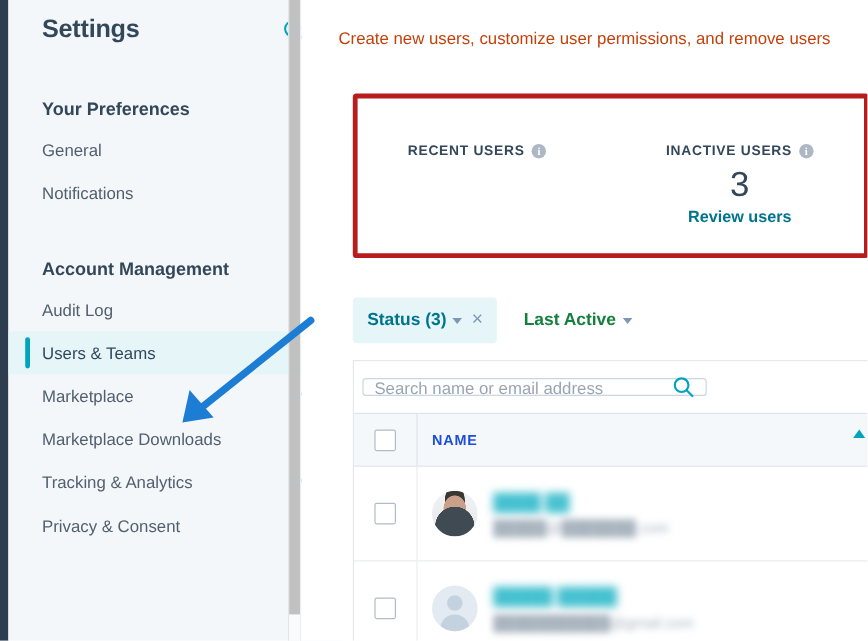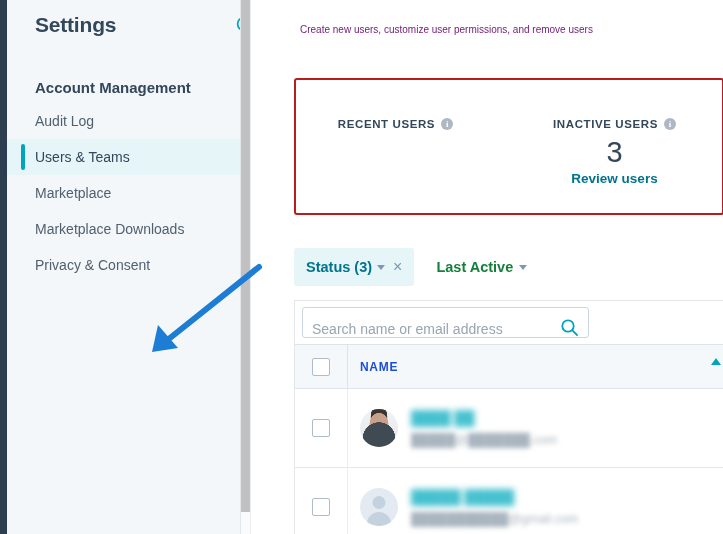--- a/index.html
+++ b/index.html
@@ -83,30 +83,30 @@
     background: #eaeef0;
   }
 
   
   .main {
     position: absolute; left: 251px; top: 0; right: 0; height: 534px;
     background: #ffffff;
     overflow: hidden;
   }
   .page-desc {
-    position: absolute; left: 49px; top: 24px;
-    font-size: 10px; color: #701a75; white-space: nowrap;
+    position: absolute; left: 31px; top: 24px;
+    font-size: 14px; color: #c2410c; white-space: nowrap;
   }
 
   
   .stats-card {
     position: absolute; left: 43px; top: 78px;
     width: 430px; height: 137px;
     background: #ffffff;
-    border: 2px solid #b91c1c;
+    border: 4px solid #b91c1c;
     border-radius: 3px;
     display: flex;
   }
   .stat {
     flex: 0 0 163px;
     padding-top: 38px;
     text-align: center;
   }
   .stat:first-child { margin-left: 18px; }
   .stat:nth-child(2) { margin-left: 56px; }
@@ -168,24 +168,24 @@
   .search-wrap {
     position: absolute; left: 43px; top: 300px;
     width: 432px; height: 44px;
     border: 1px solid #e5e8eb; border-top: 1px solid #e5e8eb;
     border-bottom: none;
     background: #ffffff;
     display: flex; align-items: center;
   }
   .search-box {
     margin-left: 7px;
-    width: 287px; height: 31px;
+    width: 287px; height: 15px;
     border: 1px solid #cbd6e2; border-radius: 3px;
     background: #ffffff;
-    display: flex; align-items: flex-end;
+    display: flex; align-items: center;
     padding: 0 9px;
   }
   .search-box input {
     flex: 1; border: none; outline: none;
     font-size: 14px; color: #33475b;
     font-family: "Liberation Sans", sans-serif;
     background: transparent;
   }
   .search-box input::placeholder { color: #9aa5b1; }
   .search-box .mag { display: flex; align-items: center; cursor: pointer; }
@@ -296,40 +296,58 @@
     <div class="sidebar-head">
       <div class="sidebar-title">Settings</div>
       <div class="sidebar-search-btn">
         <svg width="21" height="21" viewBox="0 0 21 21" fill="none">
           <circle cx="9" cy="9" r="6.4" stroke="#00a4bd" stroke-width="1.7"></circle>
           <line x1="13.6" y1="13.6" x2="19" y2="19" stroke="#00a4bd" stroke-width="1.7" stroke-linecap="round"></line>
         </svg>
       </div>
     </div>
 
+    <div class="nav-section">
+      <div class="nav-heading pref">Your Preferences</div>
+
+      <div class="nav-item">
+        <span>General</span>
+      </div>
+      <div class="nav-item">
+        <span>Notifications</span>
+      </div>
+    </div>
 
     <div class="nav-section">
       <div class="nav-heading acct">Account Management</div>
 
       <div class="nav-item">
         <span>Audit Log</span>
       </div>
       <div class="nav-item active">
         <span>Users &amp; Teams</span>
       </div>
       <div class="nav-item">
         <span>Marketplace</span>
         <span class="chev">
           <svg width="14" height="9" viewBox="0 0 14 9" fill="none">
             <path d="M1.2 1.5 L7 7 L12.8 1.5" stroke="#00748c" stroke-width="2" stroke-linecap="round" stroke-linejoin="round"></path>
           </svg>
         </span>
       </div>
       <div class="nav-item">
         <span>Marketplace Downloads</span>
+      </div>
+      <div class="nav-item">
+        <span>Tracking &amp; Analytics</span>
+        <span class="chev">
+          <svg width="14" height="9" viewBox="0 0 14 9" fill="none">
+            <path d="M1.2 1.5 L7 7 L12.8 1.5" stroke="#00748c" stroke-width="2" stroke-linecap="round" stroke-linejoin="round"></path>
+          </svg>
+        </span>
       </div>
       <div class="nav-item">
         <span>Privacy &amp; Consent</span>
       </div>
     </div>
   </aside>
 
   <div class="sidebar-border"></div>
   <div class="sidebar-scroll-track"></div>
   <div class="sidebar-scroll-thumb"></div>

